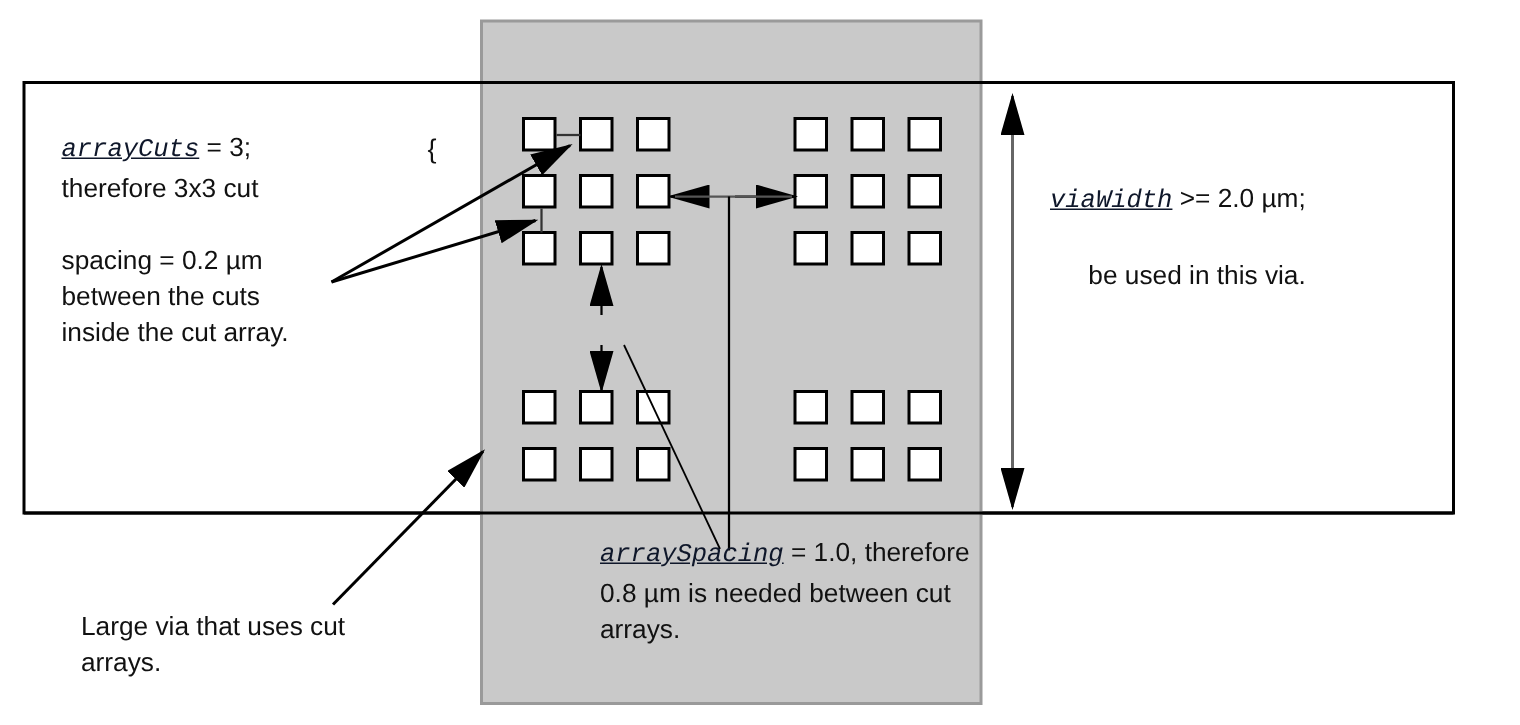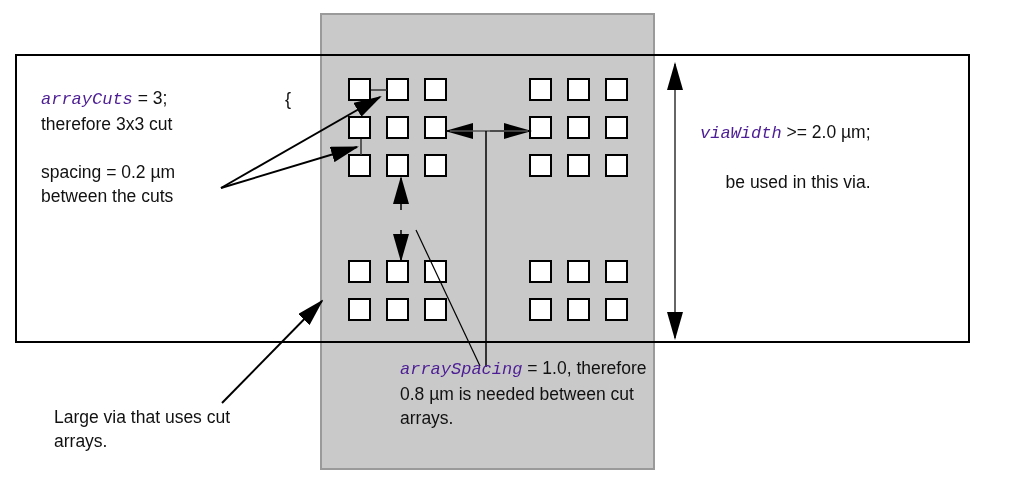--- a/index.html
+++ b/index.html
@@ -1,20 +1,20 @@
 <!DOCTYPE html>
 <html><head>
 <meta charset="utf-8">
 <style>
   html, body { margin:0; padding:0; background:#ffffff; }
   body { width:1013px; height:483px; position:relative; overflow:hidden;
          font-family:"Liberation Sans", sans-serif; color:#111; }
   svg.diagram { position:absolute; left:0; top:0; }
   .label { position:absolute; font-size:17.5px; line-height:24px; color:#111; }
-  .mono { font-family:"Liberation Mono", monospace; font-style:italic; color:#4c1d95; font-size:17px; }
+  .mono { font-family:"Liberation Mono", monospace; font-style:italic; color:#0f172a; font-size:17px;text-decoration:underline; }
   .brace { position:absolute; left:285px; top:87px; font-size:18px; }
 </style>
 </head>
 <body>
 
 <svg class="diagram" width="1013" height="483" viewBox="0 0 1013 483">
   <defs>
     <marker id="ah" markerWidth="10" markerHeight="10" refX="9" refY="5" orient="auto" markerUnits="userSpaceOnUse">
       <path d="M0,0 L10,5 L0,10 Z" fill="#000"></path>
     </marker>
@@ -83,20 +83,21 @@
 
   <line x1="222" y1="403" x2="322" y2="301" stroke="#000" stroke-width="2" marker-end="url(#ahL)"></line>
 </svg>
 
 <div class="label" style="left:41px; top:86px;">
   <span class="mono">arrayCuts</span><span> = 3;</span><br>
   <span>therefore 3x3 cut</span><br>
   <br>
   <span>spacing = 0.2 µm</span><br>
   <span>between the cuts</span><br>
+  <span>inside the cut array.</span>
 </div>
 
 <div class="label brace">{</div>
 
 <div class="label" style="left:700px; top:120px;text-align:right;">
   <span class="mono">viaWidth</span><span> &gt;= 2.0 µm;</span><br>
   <br>
   <span>be used in this via.</span>
 </div>
 

